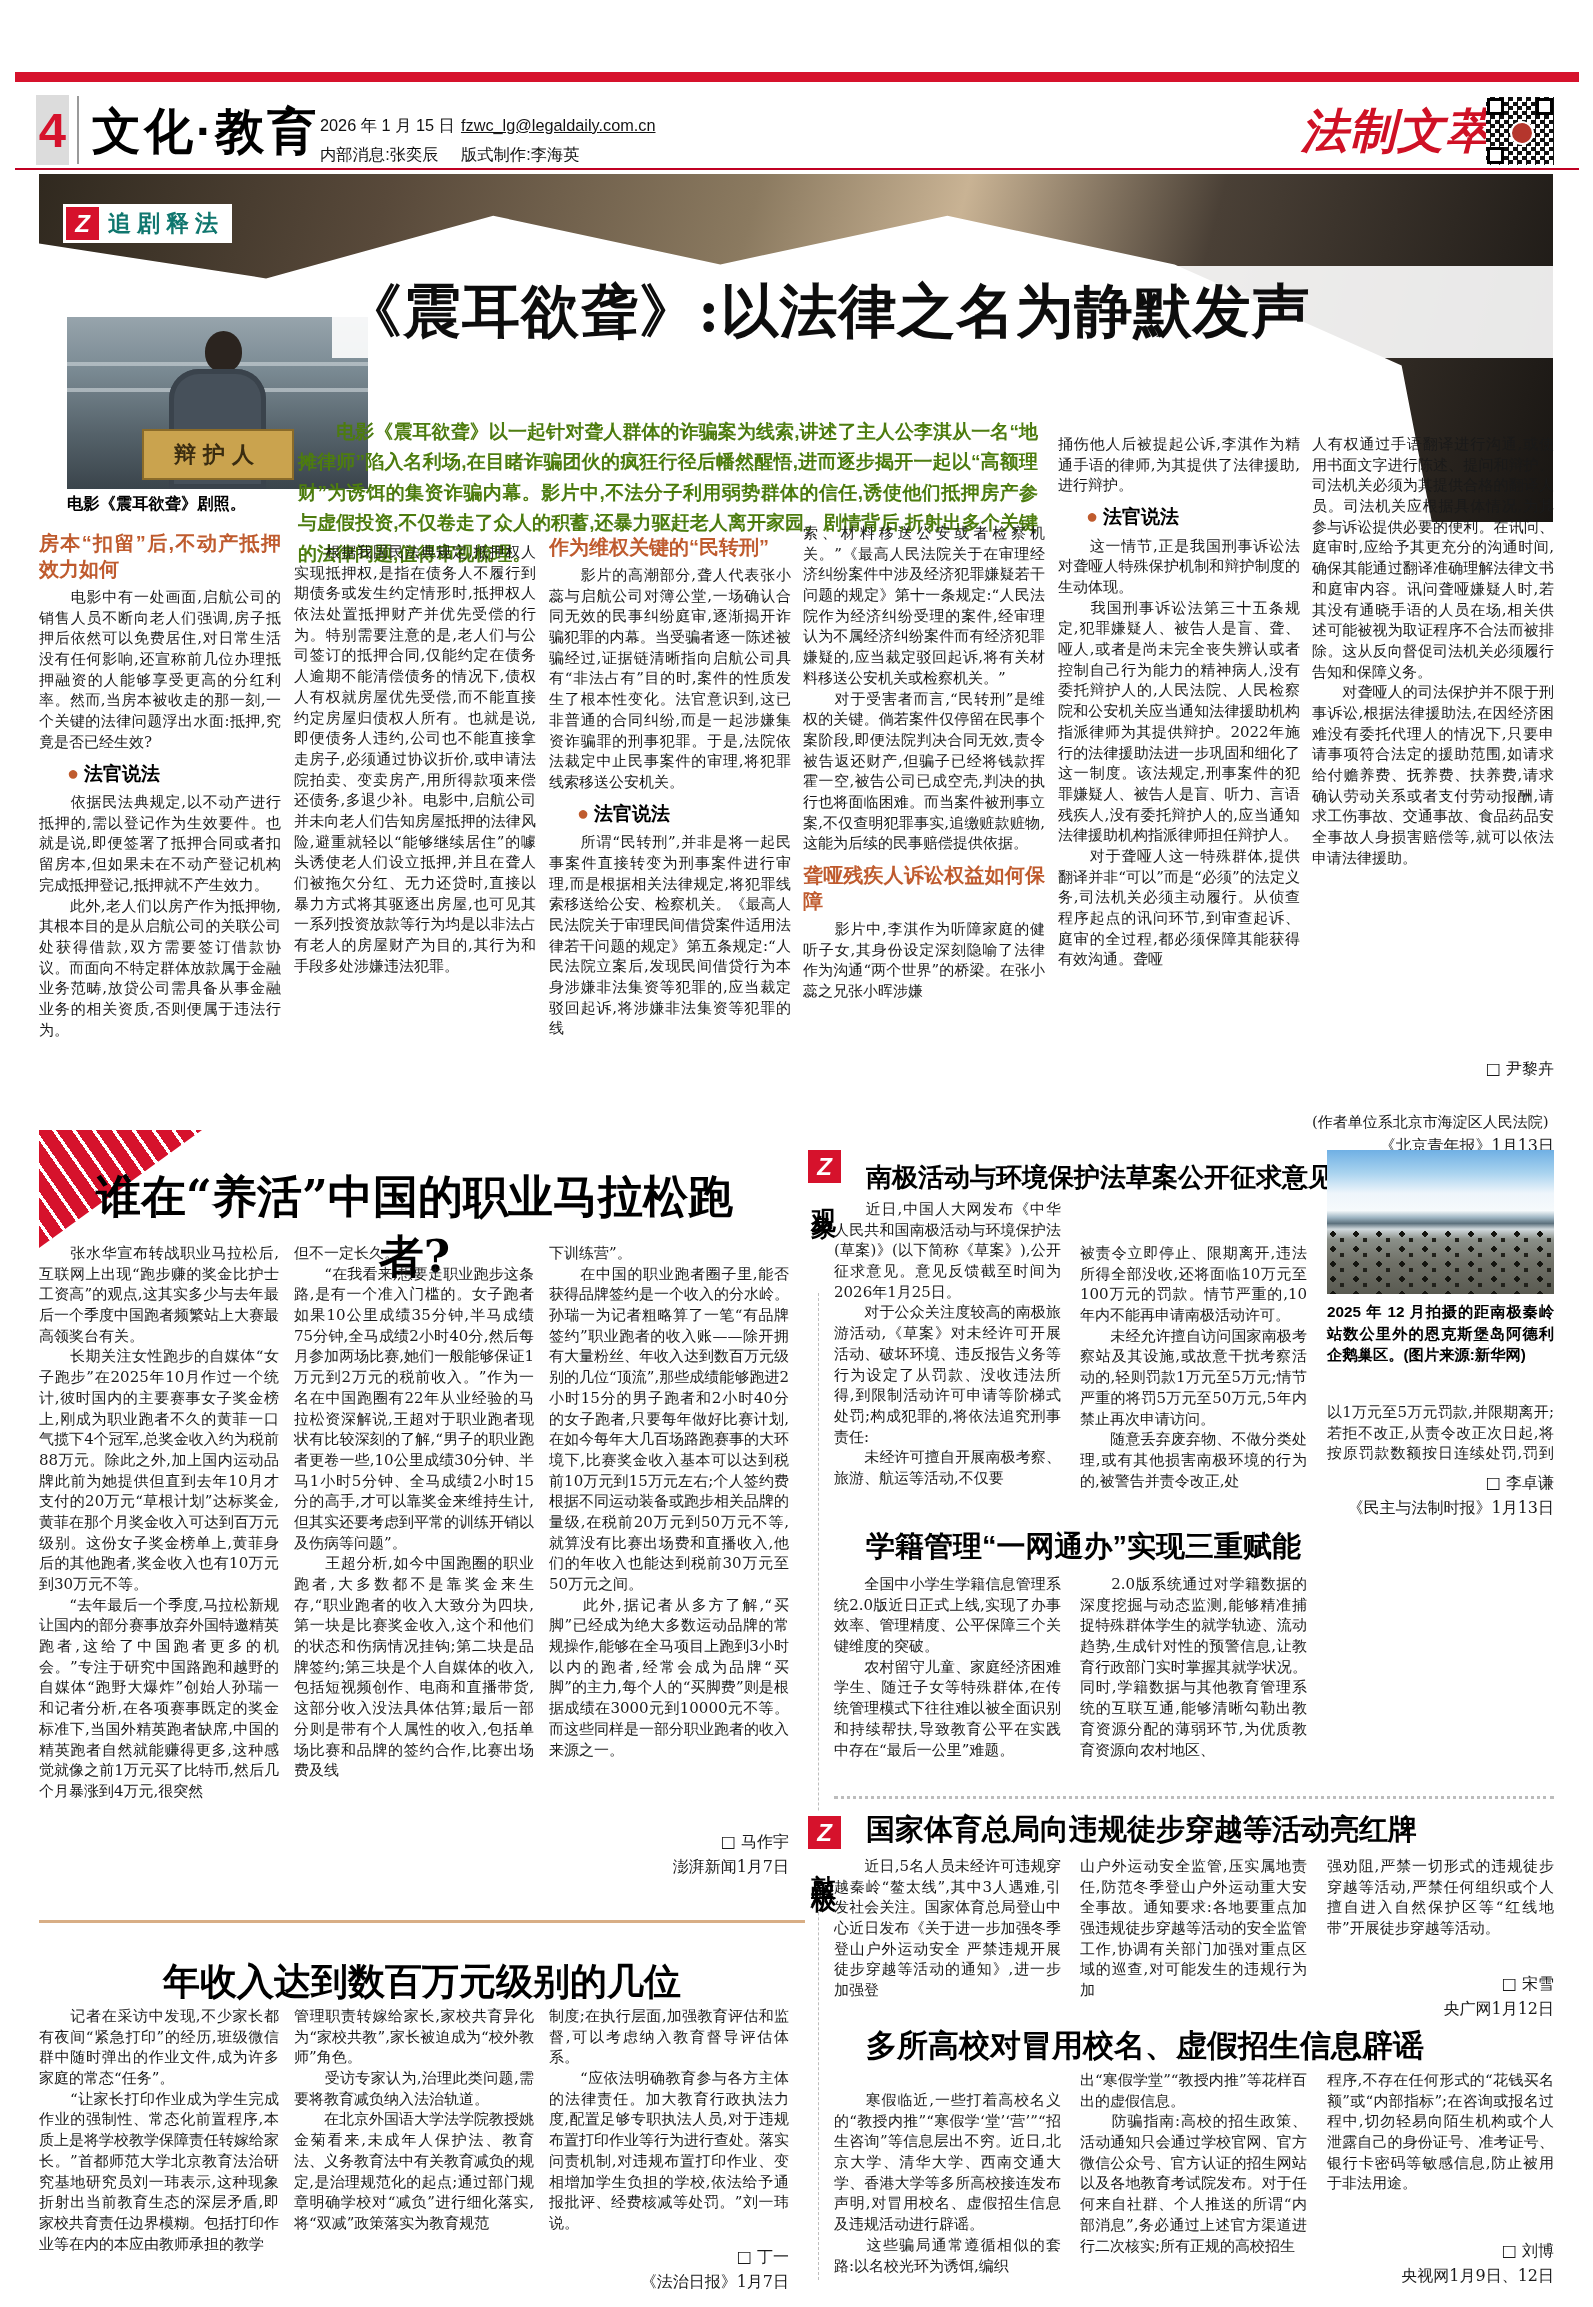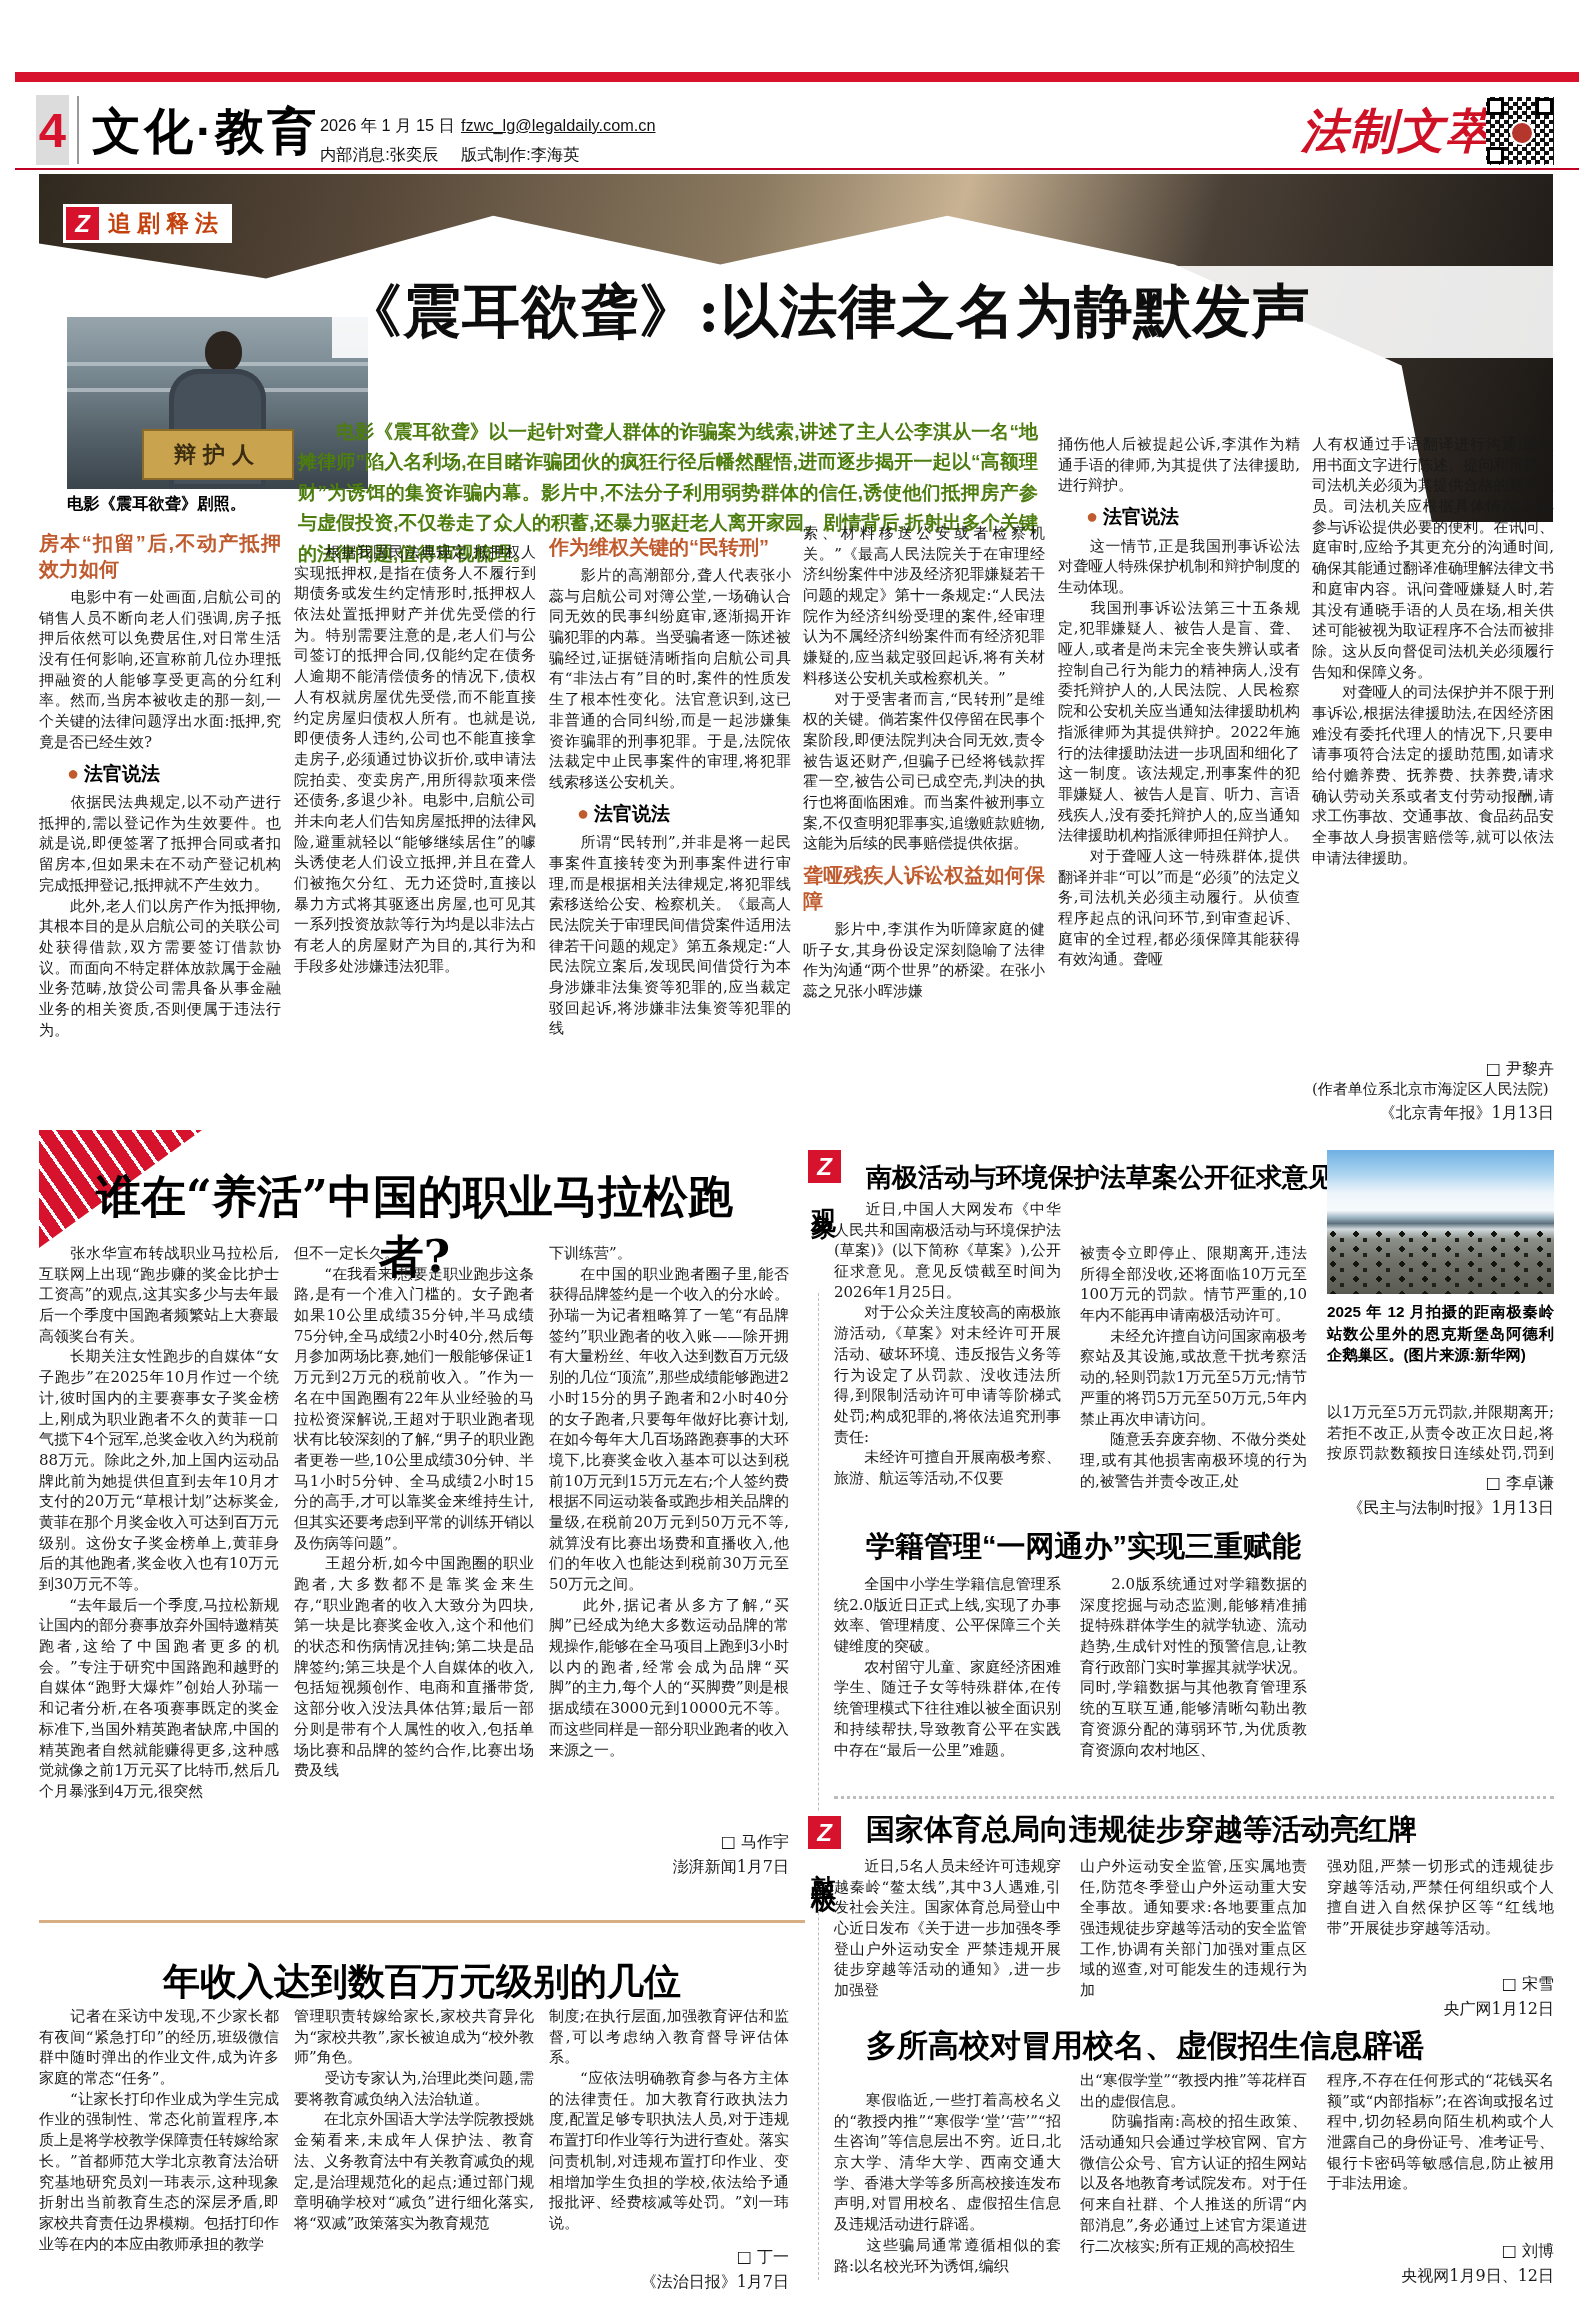--- a/index.html
+++ b/index.html
@@ -24,21 +24,21 @@
   .qr i:nth-child(1){left:1px;top:1px;} .qr i:nth-child(2){right:1px;top:1px;} .qr i:nth-child(3){left:1px;bottom:1px;}
   .qr b{position:absolute;left:24px;top:24px;width:20px;height:20px;background:#b5362d;border-radius:50%;border:2px solid #fff;}
   .header-rule{position:absolute;left:15px;top:168px;width:1564px;height:2px;background:#c00023;}
   
   .banner{position:absolute;left:39px;top:174px;width:1514px;height:348px;
     background:linear-gradient(105deg,#30291f 0%,#58493a 22%,#8b7a60 45%,#c9b394 58%,#4a4036 74%,#191613 100%);
     clip-path:polygon(0 0,100% 0,100% 100%,92% 100%,90% 55%,75% 26%,60% 12%,45% 26%,30% 12%,15% 30%,0 20%);}
   .zlabel{position:absolute;display:flex;align-items:center;gap:9px;background:#fff;padding:3px 8px 3px 3px;}
   .zlogo{width:33px;height:33px;background:#d6122c;color:#fff;display:flex;align-items:center;justify-content:center;
          font-family:"Liberation Sans",sans-serif;font-weight:900;font-style:italic;font-size:24px;flex:0 0 auto;}
-  .zlabel span{font-family:"Liberation Sans",sans-serif;font-size:23px;font-weight:900;letter-spacing:6px;color:#c2410c;}
+  .zlabel span{font-family:"Liberation Sans",sans-serif;font-size:23px;font-weight:900;letter-spacing:6px;color:#0f766e;}
   .zhuiju{left:63px;top:204px;}
   .movie-photo{position:absolute;left:67px;top:317px;width:301px;height:172px;overflow:hidden;
     background:linear-gradient(180deg,#97a4ac 0%,#7b8b94 30%,#55626a 68%,#3a444b 100%);}
   .movie-photo .bars{position:absolute;left:0;top:26%;width:100%;height:20%;
     background:repeating-linear-gradient(180deg,#c3ccd1 0 4px,transparent 4px 26px);opacity:.7;}
   .movie-photo .head{position:absolute;left:46%;top:8%;width:37px;height:41px;background:#2b241f;border-radius:50% 50% 45% 45%;}
   .movie-photo .body{position:absolute;left:34%;top:30%;width:32%;height:70%;background:#46505a;
     border-radius:30px 30px 0 0;box-shadow:inset 0 0 0 5px #3a434c;}
   .movie-photo .plaque{position:absolute;left:50%;bottom:5%;transform:translateX(-50%);width:148px;height:47px;
     background:#caa34e;border:2.5px solid #8a6b2a;display:flex;align-items:center;justify-content:center;
@@ -49,21 +49,21 @@
     color:#0d0d0d;letter-spacing:1px;white-space:nowrap;background:rgba(255,255,255,.90);padding:7px 12px;}
   .feature-intro{position:absolute;left:298px;top:417px;width:740px;font-family:"Liberation Sans",sans-serif;
     font-size:19px;font-weight:700;line-height:1.6;text-align:justify;white-space:pre-line;color:#4d7c0f;}
   
   .col{position:absolute;overflow:hidden;font-size:15px;line-height:1.38;text-align:justify;}
   .body-txt{white-space:pre-line;}
   .subhead{font-family:"Liberation Sans",sans-serif;font-weight:900;color:#bf5b2e;font-size:20px;line-height:1.3;margin-bottom:5px;}
   .judge{font-family:"Liberation Sans",sans-serif;font-weight:900;font-size:19px;color:#000;margin:7px 0 5px 28px;}
   .judge em{font-style:normal;color:#bf5b2e;font-size:20px;margin-right:5px;}
   .byline{text-align:right;font-size:16px;margin-top:7px;}
-  .byorg{text-align:justify;font-size:15px;}
+  .byorg{text-align:justify;font-size:15px;margin-top:33px;}
   .bysrc{text-align:right;font-size:16px;margin-top:4px;}
   
   .fc1{left:39px;  top:530px;width:242px;height:594px;}
   .fc2{left:294px; top:542px;width:242px;height:582px;}
   .fc3{left:549px;top:534px;width:242px;height:590px;}
   .fc4{left:803px;top:523px;width:242px;height:601px;}
   .fc5{left:1058px;top:434px; width:242px;height:627px;}
   .fc6{left:1312px;top:434px; width:242px;height:617px;}
   .fbyline{position:absolute;left:1312px;top:1052px;width:242px;}
   

